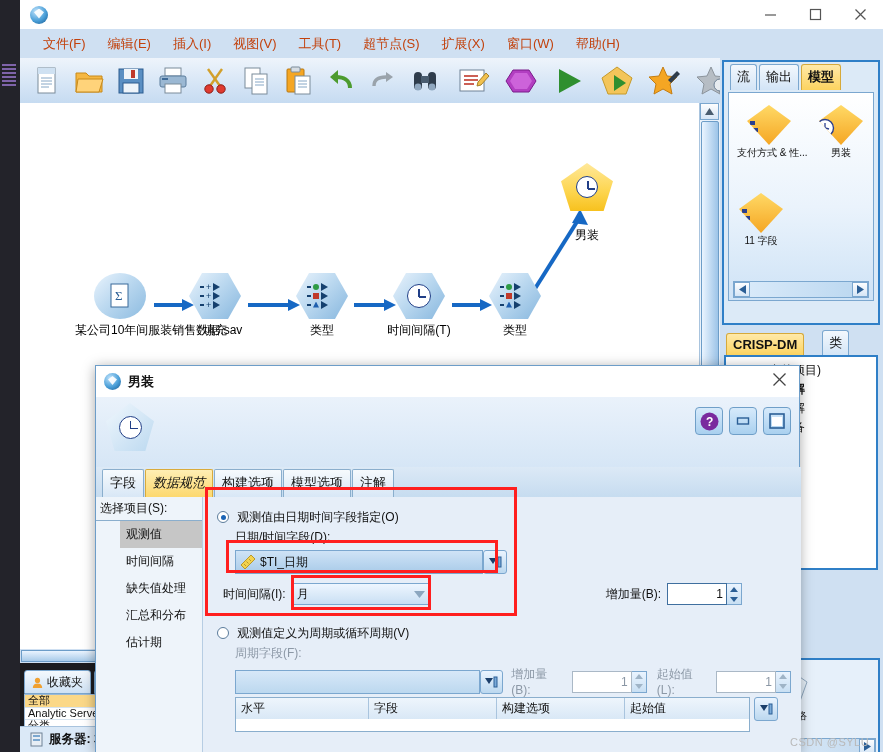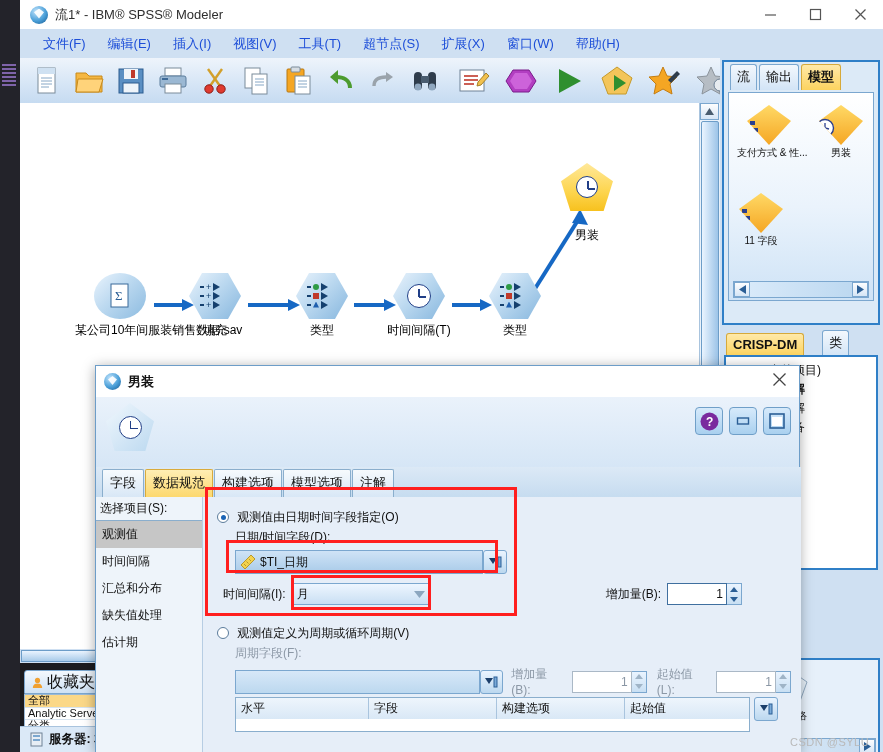--- a/index.html
+++ b/index.html
@@ -40,21 +40,21 @@
   
   .left-rail { position:absolute; left:0; top:0; width:20px; height:752px; background:#23232a; }
   .rail-mark { position:absolute; left:2px; top:64px; width:14px; height:24px;
      background: repeating-linear-gradient(to bottom, #8f6fc0 0 2px, transparent 2px 4px); opacity:.85;}
 
   
   .menubar {
     position:absolute; left:20px; top:29px; width:863px; height:29px;
     background:#cfe0f2; display:flex; align-items:center; padding-left:12px; gap:0px;
   }
-  .menu-item { font-size:13px; color:#1d4ed8; padding:3px 11px; white-space:nowrap; }
+  .menu-item { font-size:13px; color:#c2410c; padding:3px 11px; white-space:nowrap; }
 
   
   .toolbar {
     position:absolute; left:20px; top:58px; width:863px; height:45px;
     background: linear-gradient(to bottom,#eef4fb 0%, #d7e6f6 55%, #c6dbf1 100%);
     display:flex; align-items:center; padding-left:10px; gap:8px;
   }
   .tb { width:34px; height:34px; position:relative; flex:none; }
 
   
@@ -136,21 +136,21 @@
   .tree-line.b{ font-weight:bold; }
 
   .lower-pal{ position:absolute; left:2px; top:600px; width:158px; height:100px;
      background:#e6f0fa; border:2px solid #2f7fc7;}
 
   
   .bl-scroll{ position:absolute; left:20px; top:649px; width:700px; height:14px; background:#cfe0f2;}
   .bl-thumb{ position:absolute; left:21px; top:650px; width:680px; height:12px;
      background:linear-gradient(to bottom,#eaf4ff,#a9cbe9); border:1px solid #6d9dc8;}
   .pal-tabs2{ position:absolute; left:20px; top:670px; width:160px; height:24px; display:flex; gap:3px; padding-left:4px;}
-  .ptab2{ padding:2px 7px; font-size:16px; border:1px solid #7ba7cf;
+  .ptab2{ padding:2px 7px; font-size:12px; border:1px solid #7ba7cf;
      background:linear-gradient(#f3f8fd,#cfe2f5); border-radius:3px 3px 0 0; display:flex;align-items:center;gap:4px;}
   .cat-list{ position:absolute; left:24px; top:694px; width:76px; height:54px; border:1px solid #9bb9d6; background:#fff;}
   .cat-item{ font-size:11px; padding:0 3px; line-height:11.5px; border-bottom:1px solid #d7e4f0;
       white-space:nowrap; overflow:hidden;}
   .cat-item.sel{ background:#fbd888; }
   .statusbar{ position:absolute; left:20px; top:726px; width:700px; height:26px;
       background:#dbe9f7; border-top:1px solid #a9c4de; display:flex; align-items:center; padding-left:10px; gap:6px;}
 
   
   .dialog{ position:absolute; left:95px; top:365px; width:705px; height:387px;
@@ -166,25 +166,25 @@
   .dlg-head-node{ position:absolute; left:10px; top:6px; width:48px;height:48px;
       background:linear-gradient(135deg,#f0f7fd,#bcd9f0); clip-path: polygon(50% 0, 100% 38%, 82% 100%, 18% 100%, 0 38%);
       display:flex;align-items:center;justify-content:center;}
   .dlg-head-btns{ position:absolute; right:8px; top:10px; display:flex; gap:6px;}
   .hbtn{ width:28px;height:28px; border:1px solid #6f9fc8; border-radius:4px;
       background:linear-gradient(#d6eafb,#a9d0ef); display:flex;align-items:center;justify-content:center;}
   .dlg-tabs{ position:absolute; left:0; top:101px; width:705px; height:30px;
       background:linear-gradient(to bottom,#dce9f6,#c6dcf0); display:flex; align-items:flex-end; padding-left:6px; gap:1px;}
   .dtab{ font-size:13px; padding:4px 7px 5px; border:1px solid #8aaecd; border-bottom:none;
       background:linear-gradient(#f6fafd,#d8e7f6); border-radius:2px 2px 0 0;}
-  .dtab.sel{ background:linear-gradient(#ffeeb4,#fcd86e); border-color:#d9ab3c; }
+  .dtab.sel{ background:linear-gradient(#ffeeb4,#fcd86e); border-color:#d9ab3c;font-style:italic; }
   .dlg-body{ position:absolute; left:0; top:131px; width:705px; height:256px; background:#e6eef8; display:flex;}
   .dlg-side{ width:107px; border-right:1px solid #b7cde3; background:#eef4fa;}
   .side-head{ font-size:12px; padding:3px 3px 3px 4px; border-bottom:1px solid #8aaecd;}
-  .side-item{ font-size:12px; padding:5px 6px; }
+  .side-item{ font-size:12px; padding:5px 6px;margin-left:24px; }
   .side-item.sel{ background:#c6c6c6; }
   .dlg-main{ flex:1; position:relative; background:#e6eef8; padding:8px 10px;}
 
   .radio{ width:12px;height:12px;border-radius:50%;border:1px solid #5b7c9c;background:#fff;
      display:inline-block; vertical-align:-2px; position:relative; margin-right:5px;}
   .radio.on:after{content:"";position:absolute;left:2.5px;top:2.5px;width:5px;height:5px;border-radius:50%;background:#1b64b5;}
   .lbl{ font-size:12px; color:#111; }
   .lbl.dim{ color:#8c98a6; }
   .field{ height:24px; background:linear-gradient(to bottom,#cfe3f6,#a9cbe9); border:1px solid #7ba7cf;
       display:flex; align-items:center; padding:0 5px; font-size:12px;}
@@ -210,21 +210,20 @@
 <body>
 
 <div id="app">
 
   <div class="left-rail">
     <div class="rail-mark"></div>
   </div>
 
   <div class="win-titlebar">
     <div class="win-icon"></div>
-    <div class="win-title">流1* - IBM® SPSS® Modeler</div>
     <div class="win-buttons">
       <div class="win-btn">
         <svg width="13" height="13">
             <line x1="1" y1="7" x2="12" y2="7" stroke="#555" stroke-width="1.2"></line>
           </svg>
       </div>
       <div class="win-btn">
         <svg width="13" height="13">
             <rect x="1.5" y="1.5" width="10" height="10" fill="none" stroke="#555" stroke-width="1.2"></rect>
           </svg>
@@ -699,22 +698,22 @@
       <div class="dtab">模型选项</div>
       <div class="dtab">注解</div>
     </div>
 
     <div class="dlg-body">
 
       <div class="dlg-side">
         <div class="side-head">选择项目(S):</div>
         <div class="side-item sel">观测值</div>
         <div class="side-item">时间间隔</div>
+        <div class="side-item">缺失值处理</div>
         <div class="side-item">汇总和分布</div>
-        <div class="side-item">缺失值处理</div>
         <div class="side-item">估计期</div>
       </div>
 
       <div class="dlg-main">
 
         <div style="margin:4px 0 3px 4px;">
           <span class="radio on"></span>
           <span class="lbl">观测值由日期时间字段指定(O)</span>
         </div>
         <div class="lbl" style="margin-left:22px">日期/时间字段(D):</div>

